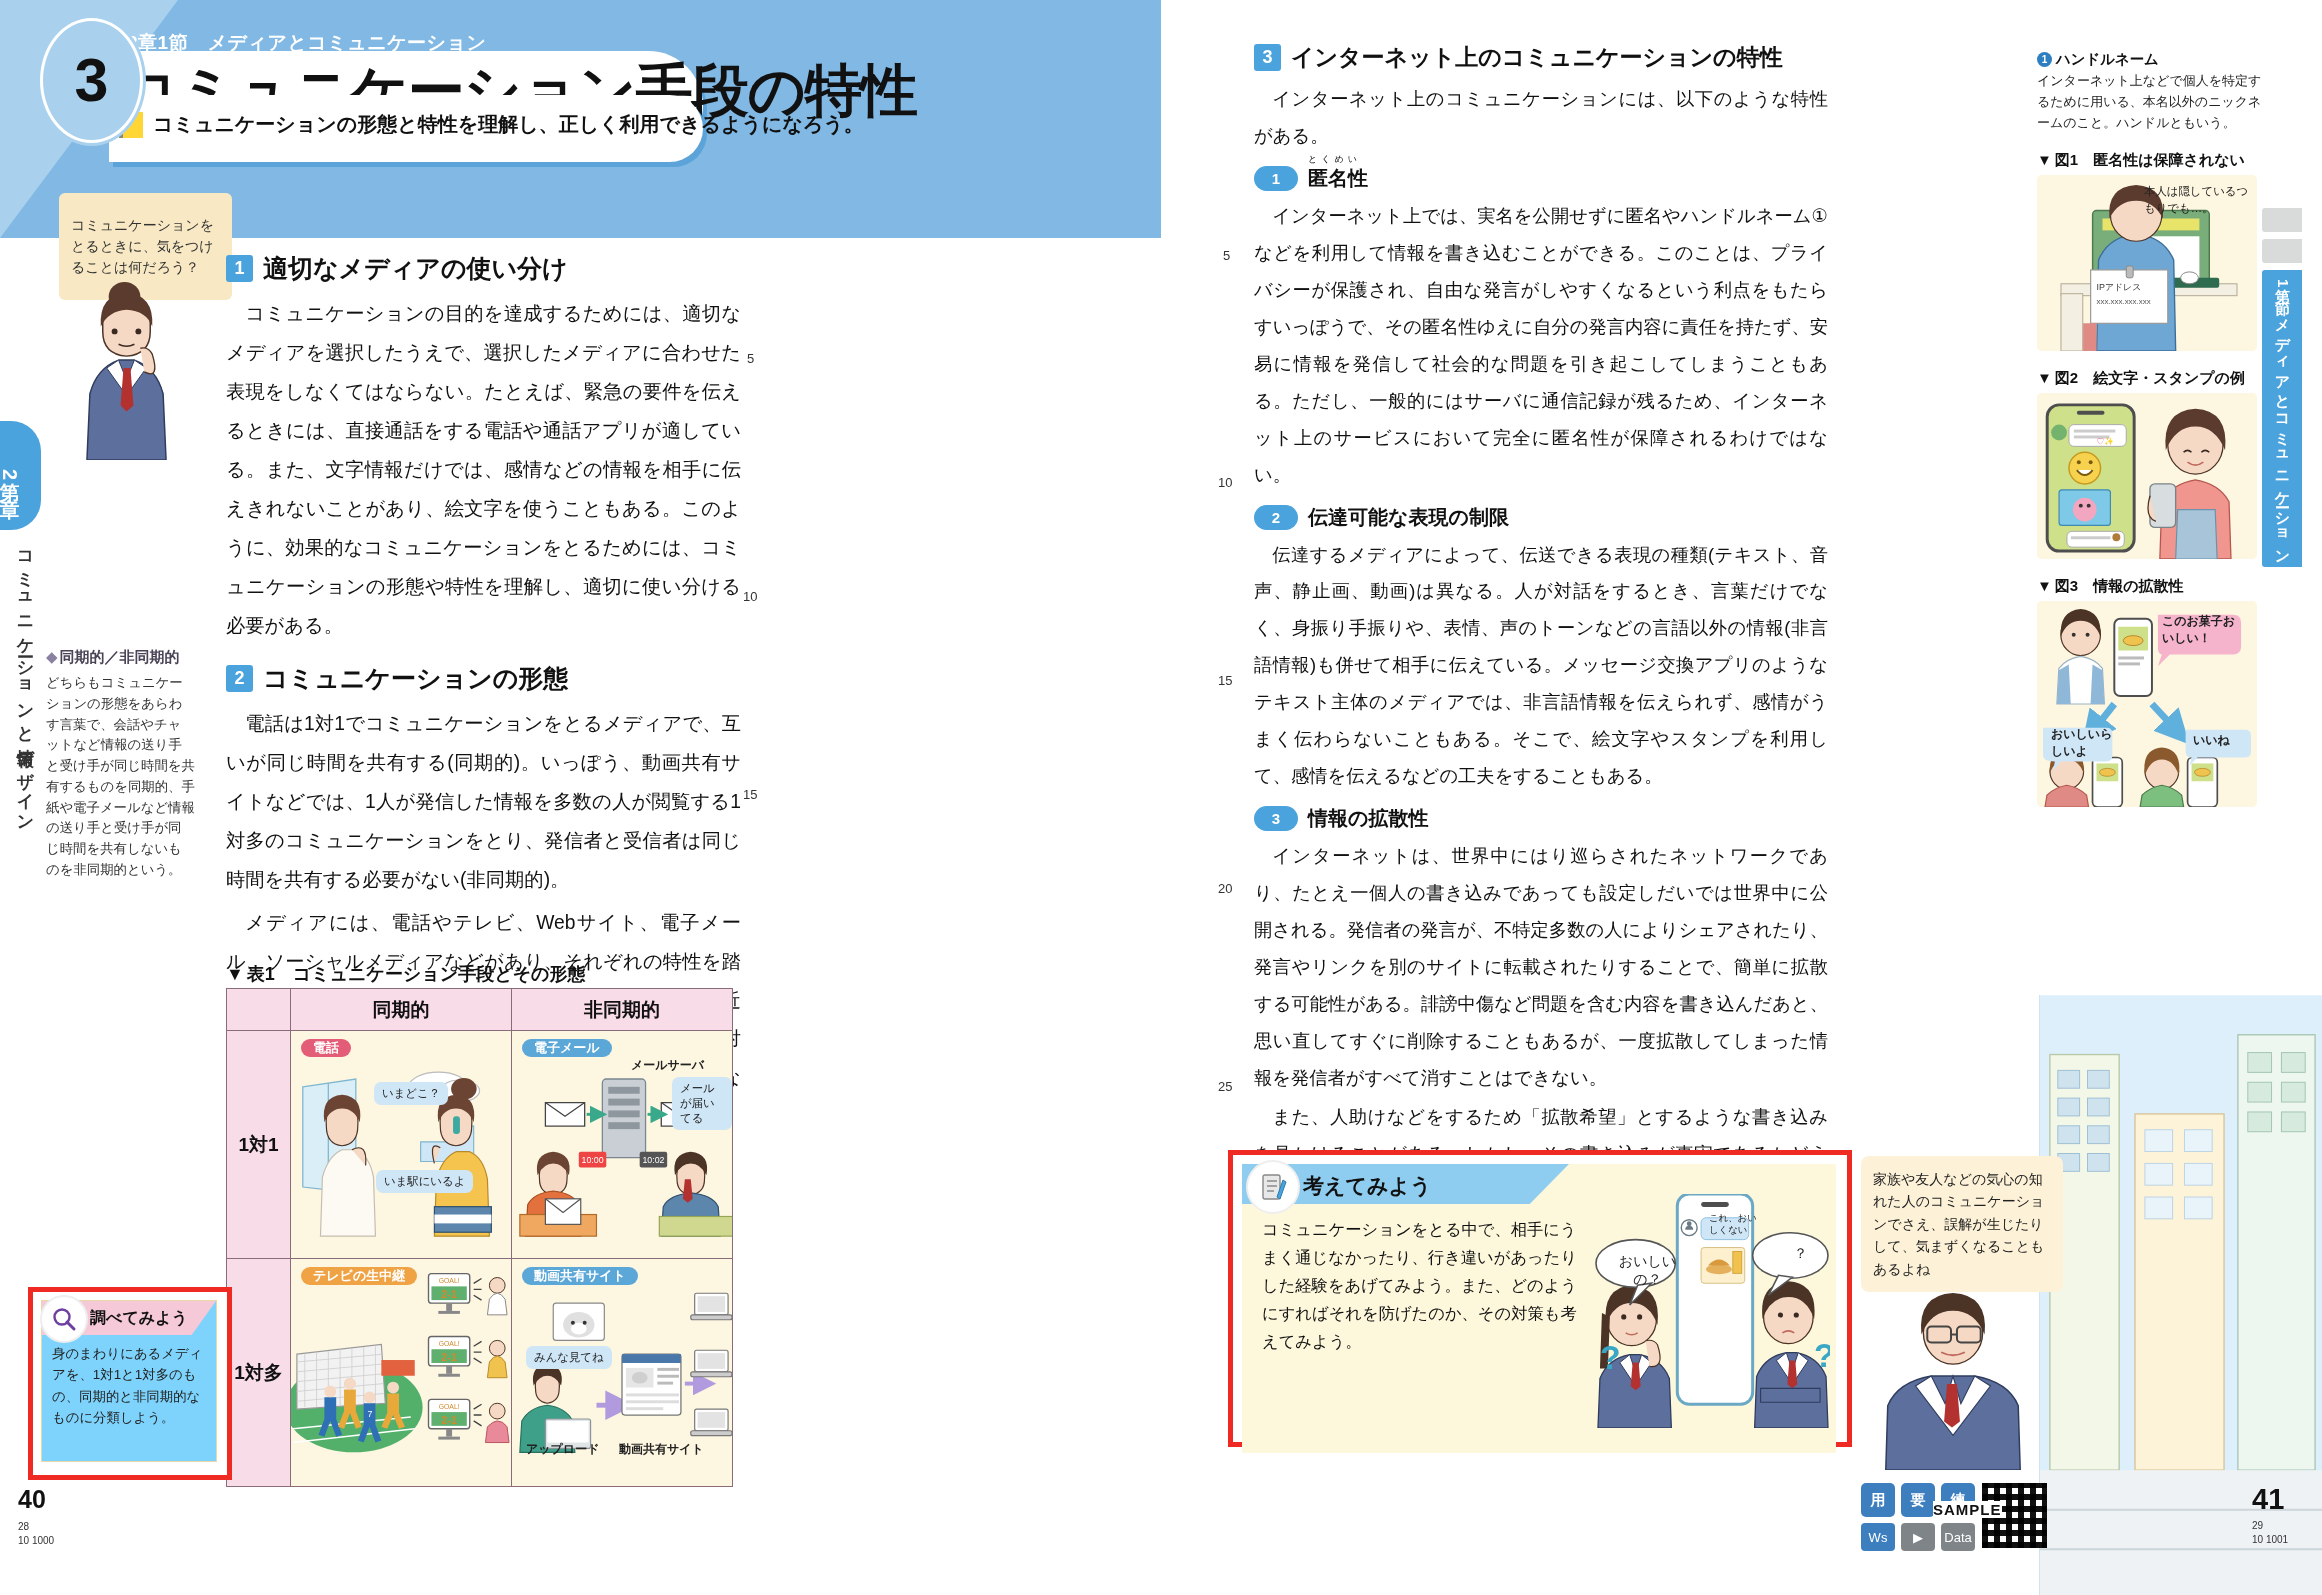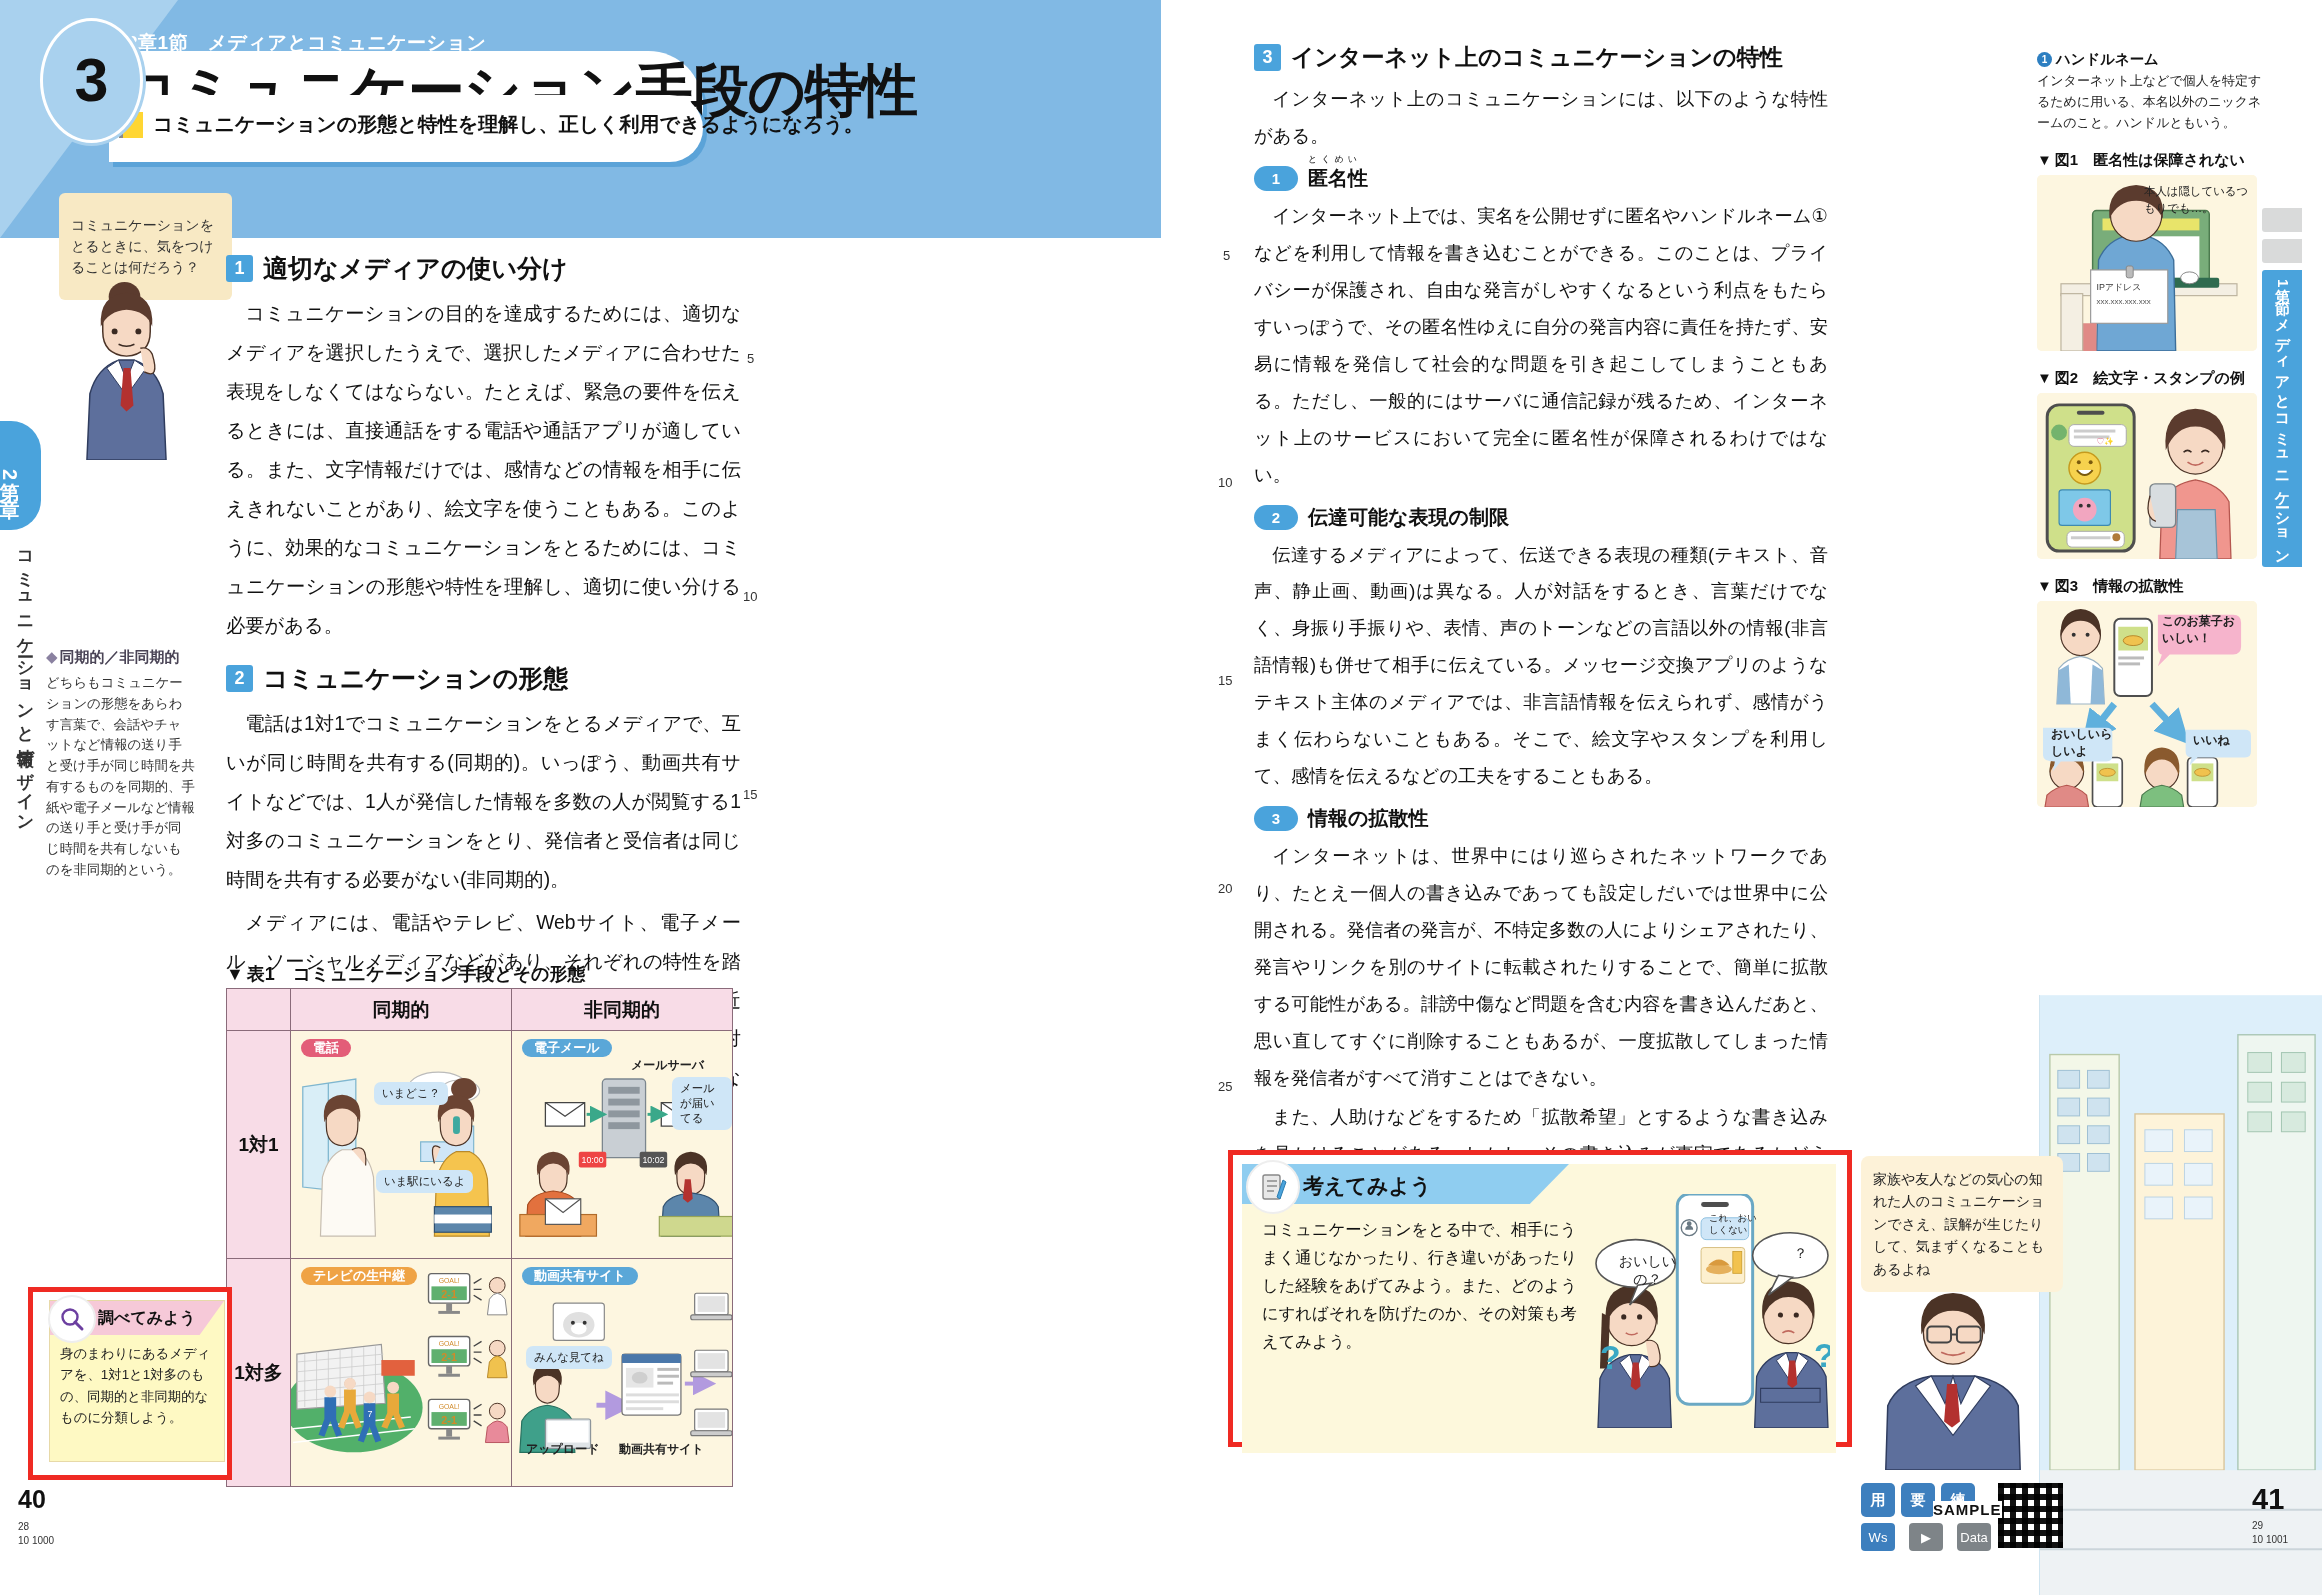--- a/index.html
+++ b/index.html
@@ -72,21 +72,21 @@
   .cellart{background:#fdf6e0;position:relative;height:206px;vertical-align:top;padding:0;}
   .tag{position:absolute;left:10px;top:8px;padding:0 12px;border-radius:11px;color:#fff;
     font-size:13px;font-weight:bold;}
   .tag-red{background:#e35d78;}
   .tag-org{background:#efa345;}
   .tag-blue{background:#5aa7d8;}
   .minibub{position:absolute;background:#cfe6f7;border-radius:7px;padding:4px 8px;font-size:11.4px;color:#222;}
 
   
   .redbox{position:absolute;left:28px;top:1287px;width:194px;height:183px;border:5px solid #ef2a23;background:#fff;}
-  .shira{position:absolute;left:8px;top:8px;width:174px;height:160px;background:#fef9c3;border:1px solid #e7d9a8;margin-left:8px;}
+  .shira{position:absolute;left:8px;top:8px;width:174px;height:160px;background:#7dd3fc;border:1px solid #e7d9a8;}
   .shira-hd{position:absolute;left:0;top:0;width:174px;height:34px;background:#f6c9d8;
     clip-path:polygon(0 0,100% 0,86% 100%,0 100%);}
   .shira-ttl{position:absolute;left:48px;top:7px;font-size:16px;font-weight:bold;color:#111;}
   .shira-ic{position:absolute;left:-2px;top:-6px;width:44px;height:44px;border-radius:50%;background:#fff;
     border:2px solid #eee;display:flex;align-items:center;justify-content:center;}
   .shira-bd{position:absolute;left:10px;top:42px;width:154px;font-size:13.4px;line-height:1.6;color:#222;}
 
   
   .pnum-l{position:absolute;left:18px;top:1485px;font-size:25px;font-weight:bold;color:#111;}
   .pmeta-l{position:absolute;left:18px;top:1520px;font-size:10px;color:#333;line-height:1.35;}
@@ -726,21 +726,21 @@
     <path d="M82 98 l10 0 l3 38 l-8 6 l-8 -6Z" fill="#b3312f"></path>
   </svg>
 
   <div class="rfoot">
     <div style="display:flex;flex-direction:column;gap:6px">
       <div style="display:flex;gap:6px">
         <div class="ficon ficon-blue">用</div>
         <div class="ficon ficon-blue">要</div>
         <div class="ficon ficon-blue">練</div>
       </div>
-      <div style="display:flex;gap:14px">
+      <div style="display:flex;gap:6px">
         <div class="ficon-sm ficon-blue">Ws</div>
         <div class="ficon-sm ficon-grey">▶</div>
         <div class="ficon-sm ficon-grey">Data</div>
       </div>
     </div>
     <div class="qr"></div>
   </div>
   <div class="samplebar">SAMPLE</div>
 
   <div class="pnum-r">41</div>

